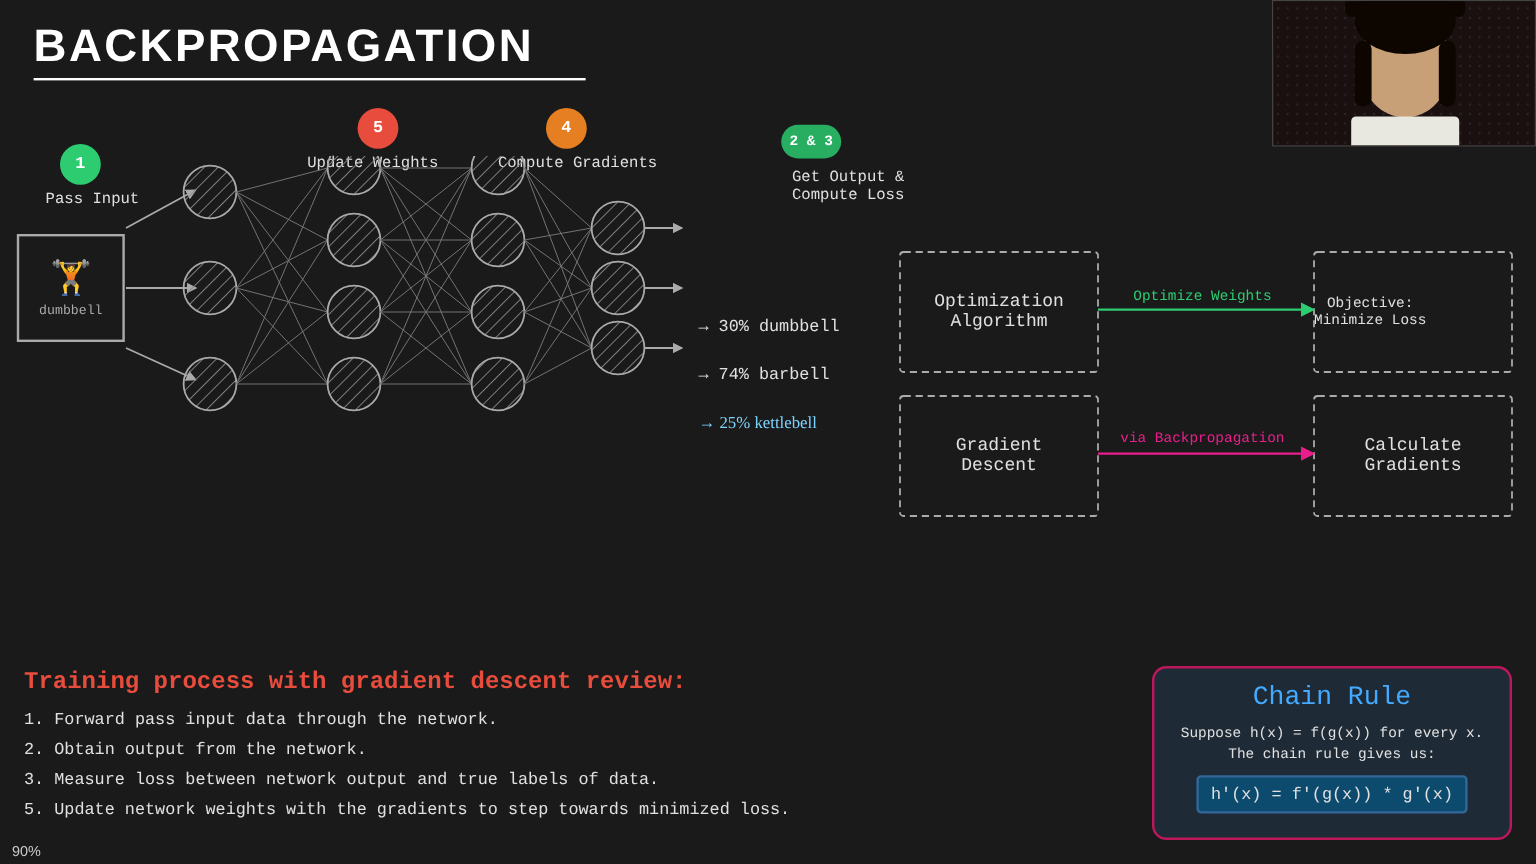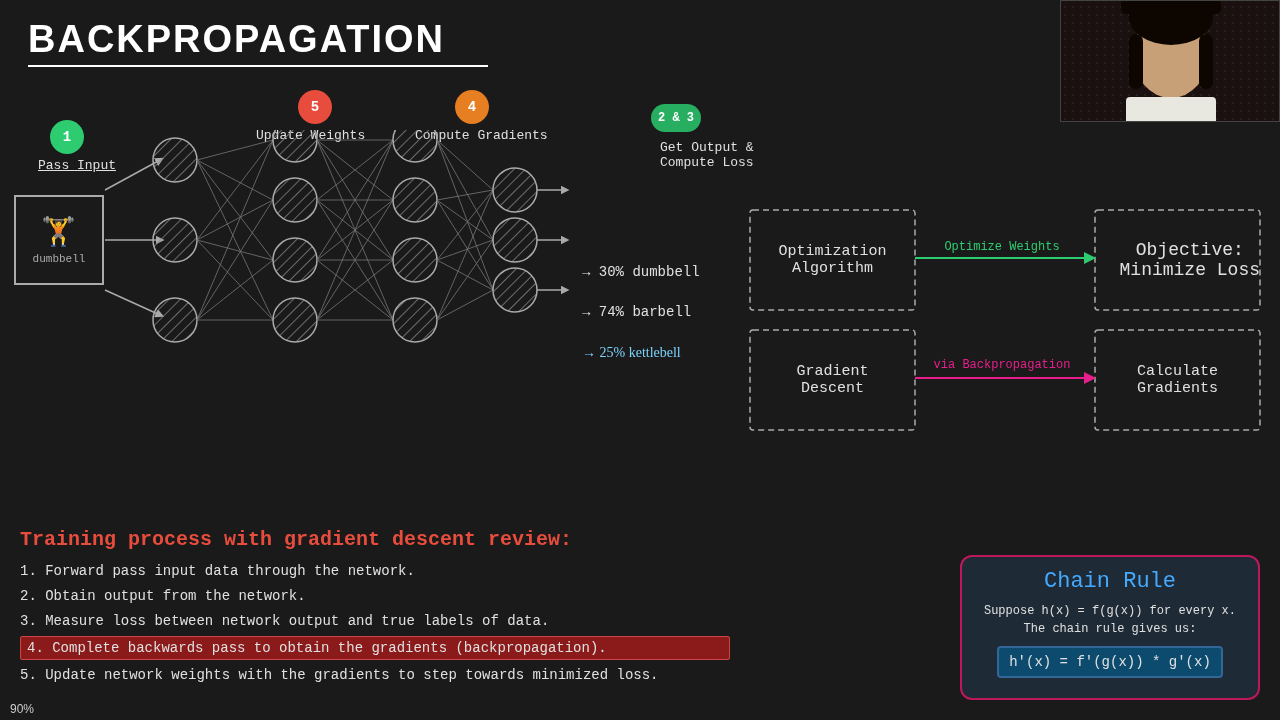--- a/index.html
+++ b/index.html
@@ -236,21 +236,21 @@
       <rect x="65" y="118" width="90" height="47" rx="4" fill="#e8e8e0"></rect>
 
       <text x="110" y="148" text-anchor="middle" fill="#cc2200" font-size="8" font-family="Arial">Wonder Woman</text>
     </svg>
   </div>
 </div>
 
 <div class="badge badge-1">
   <span>1</span>
 </div>
-<div class="step-label" style="top:158px; left:38px; font-size:13px;text-decoration:underline;">Pass Input</div>
+<div class="step-label" style="top:158px; left:38px; font-size:13px;">Pass Input</div>
 
 <div class="badge badge-5">
   <span>5</span>
 </div>
 <div class="step-label" style="top:128px; left:256px;">Update Weights</div>
 
 <div class="badge badge-4">
   <span>4</span>
 </div>
 <div class="step-label" style="top:128px; left:415px;">Compute Gradients</div>
@@ -388,21 +388,21 @@
 
     <text x="262" y="50" text-anchor="middle" fill="#2ecc71" font-size="12" font-family="Courier New">Optimize Weights</text>
     <text x="262" y="168" text-anchor="middle" fill="#e91e8c" font-size="12" font-family="Courier New">via Backpropagation</text>
   </svg>
 
   
   <div style="position:absolute; top:10px; left:10px; width:165px; height:100px; display:flex; align-items:center; justify-content:center; text-align:center; color:#e0e0e0; font-family:'Courier New',monospace; font-size:15px;">
     <span style="white-space:pre-line;">Optimization
 Algorithm</span>
   </div>
-  <div style="position:absolute; top:10px; left:355px; width:165px; height:100px; display:flex; align-items:center; justify-content:flex-end; text-align:center; color:#e0e0e0; font-family:'Courier New',monospace; font-size:18px;">
+  <div style="position:absolute; top:10px; left:355px; width:165px; height:100px; display:flex; align-items:center; justify-content:flex-start; text-align:center; color:#e0e0e0; font-family:'Courier New',monospace; font-size:12px;">
     <span style="white-space:pre-line;">Objective:
 Minimize Loss</span>
   </div>
   <div style="position:absolute; top:130px; left:10px; width:165px; height:100px; display:flex; align-items:center; justify-content:center; text-align:center; color:#e0e0e0; font-family:'Courier New',monospace; font-size:15px;">
     <span style="white-space:pre-line;">Gradient
 Descent</span>
   </div>
   <div style="position:absolute; top:130px; left:355px; width:165px; height:100px; display:flex; align-items:center; justify-content:center; text-align:center; color:#e0e0e0; font-family:'Courier New',monospace; font-size:15px;">
     <span style="white-space:pre-line;">Calculate
 Gradients</span>
@@ -414,23 +414,20 @@
   <ul class="training-items">
     <li>
       <span>1. Forward pass input data through the network.</span>
     </li>
     <li>
       <span>2. Obtain output from the network.</span>
     </li>
     <li>
       <span>3. Measure loss between network output and true labels of data.</span>
     </li>
-    <li class="highlighted">
-      <span>4. Complete backwards pass to obtain the gradients (backpropagation).</span>
-    </li>
     <li>
       <span>5. Update network weights with the gradients to step towards minimized loss.</span>
     </li>
   </ul>
 </div>
 
 <div class="chain-rule-box">
   <div class="chain-rule-title">Chain Rule</div>
   <div class="chain-rule-text">
     <span>Suppose h(x) = f(g(x)) for every x.</span><br>

